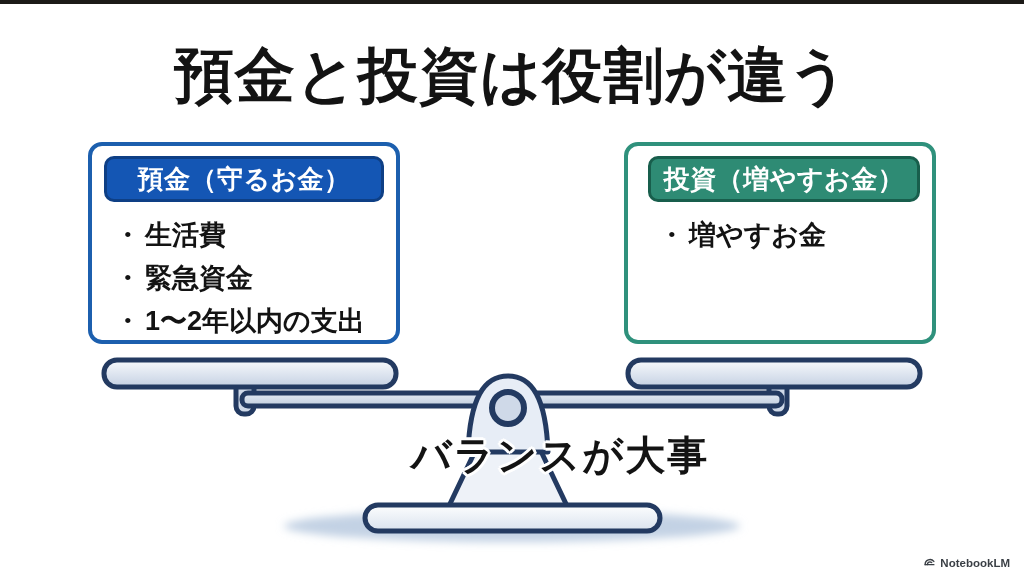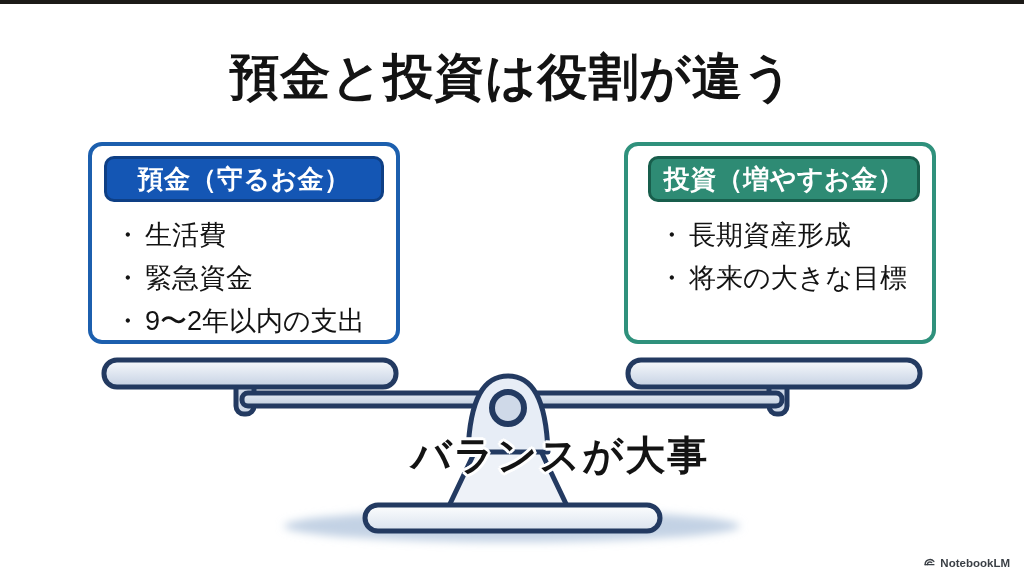--- a/index.html
+++ b/index.html
@@ -2,41 +2,41 @@
 <html style="--blue_header: #1456b4; --blue_card_border: #1c5fae; --blue_pill_border: #0e3f85; --teal_header: #2e8b74; --teal_card_border: #2f917c; --teal_pill_border: #185e4c; --outline_navy: #233a61; --scale_fill_light: #eef2f9; --scale_fill_mid: #cdd8e8; --shadow_blue: #c3d2e4; --text_dark: #131313;"><head>
 <meta charset="utf-8">
 <style>
   html,body{margin:0;padding:0;background:#000;}
   .stage{
     position:relative;width:1024px;height:576px;background:#ffffff;
     overflow:hidden;font-family:"Liberation Sans",sans-serif;
   }
   .top-strip{position:absolute;top:0;left:0;width:1024px;height:4px;background:#1c1a17;}
   .title{
-    position:absolute;top:44px;left:0;width:1024px;margin:0;
-    text-align:center;font-size:50px;font-weight:800;color:var(--text_dark,#111);
+    position:absolute;top:36px;left:0;width:1024px;margin:0;
+    text-align:center;font-size:60px;font-weight:800;color:var(--text_dark,#111);
     letter-spacing:1px;
   }
   .card{
     position:absolute;top:142px;width:312px;height:202px;
     background:#fff;border-radius:14px;box-sizing:border-box;
   }
   .card-left{left:88px;border:4px solid var(--blue_card_border,#1c5fae);}
   .card-right{left:624px;border:4px solid var(--teal_card_border,#2f917c);padding-left:8px;}
   .card-header{
     margin:10px 12px 0 12px;height:46px;border-radius:10px;
     display:flex;align-items:center;justify-content:center;
     color:#fff;font-size:26px;font-weight:800;letter-spacing:0.5px;
     box-sizing:border-box;
   }
   .card-left .card-header{background:var(--blue_header,#1456b4);border:3px solid var(--blue_pill_border,#0e3f85);}
   .card-right .card-header{background:var(--teal_header,#2e8b74);border:3px solid var(--teal_pill_border,#185e4c);}
   .card-list{margin:12px 0 0 0;padding:0 10px 0 22px;list-style:none;}
   .card-list li{
-    font-size:27px;font-weight:400;color:var(--text_dark,#111);
+    font-size:27px;font-weight:700;color:var(--text_dark,#111);
     line-height:43px;white-space:nowrap;
   }
   .card-list .dot{margin-right:4px;}
   .scale-svg{position:absolute;left:0;top:350px;width:1024px;height:226px;}
   .caption{
     position:absolute;top:428px;left:0;width:1024px;text-align:center;
     font-size:40px;font-weight:800;color:var(--text_dark,#111);letter-spacing:2px;
     text-shadow:-2px -2px 0 #fff,2px -2px 0 #fff,-2px 2px 0 #fff,2px 2px 0 #fff,
                 0 -3px 0 #fff,0 3px 0 #fff,-3px 0 0 #fff,3px 0 0 #fff;
     margin-left:48px;
@@ -53,29 +53,28 @@
 <div class="stage">
   <div class="top-strip"></div>
 
   <h1 class="title">預金と投資は役割が違う</h1>
 
   <div class="card card-left">
     <div class="card-header">預金（守るお金）</div>
     <ul class="card-list">
       <li><span class="dot">・</span><span>生活費</span></li>
       <li><span class="dot">・</span><span>緊急資金</span></li>
-      <li><span class="dot">・</span><span>9〜2年以内の支出</span></li>
+      <li><span class="dot">・</span><span>1〜2年以内の支出</span></li>
     </ul>
   </div>
 
   <div class="card card-right">
     <div class="card-header">投資（増やすお金）</div>
     <ul class="card-list">
-      <li><span class="dot">・</span><span>長期資産形成</span></li>
-      <li><span class="dot">・</span><span>将来の大きな目標</span></li>
+      <li><span class="dot">・</span><span>増やすお金</span></li>
     </ul>
   </div>
 
   <svg class="scale-svg" viewBox="0 0 1024 226">
     <defs>
       <linearGradient id="trayFill" x1="0" y1="0" x2="0" y2="1">
         <stop offset="0" stop-color="#f8fafd"></stop>
         <stop offset="1" stop-color="#c5d1e3"></stop>
       </linearGradient>
       <linearGradient id="beamFill" x1="0" y1="0" x2="0" y2="1">

